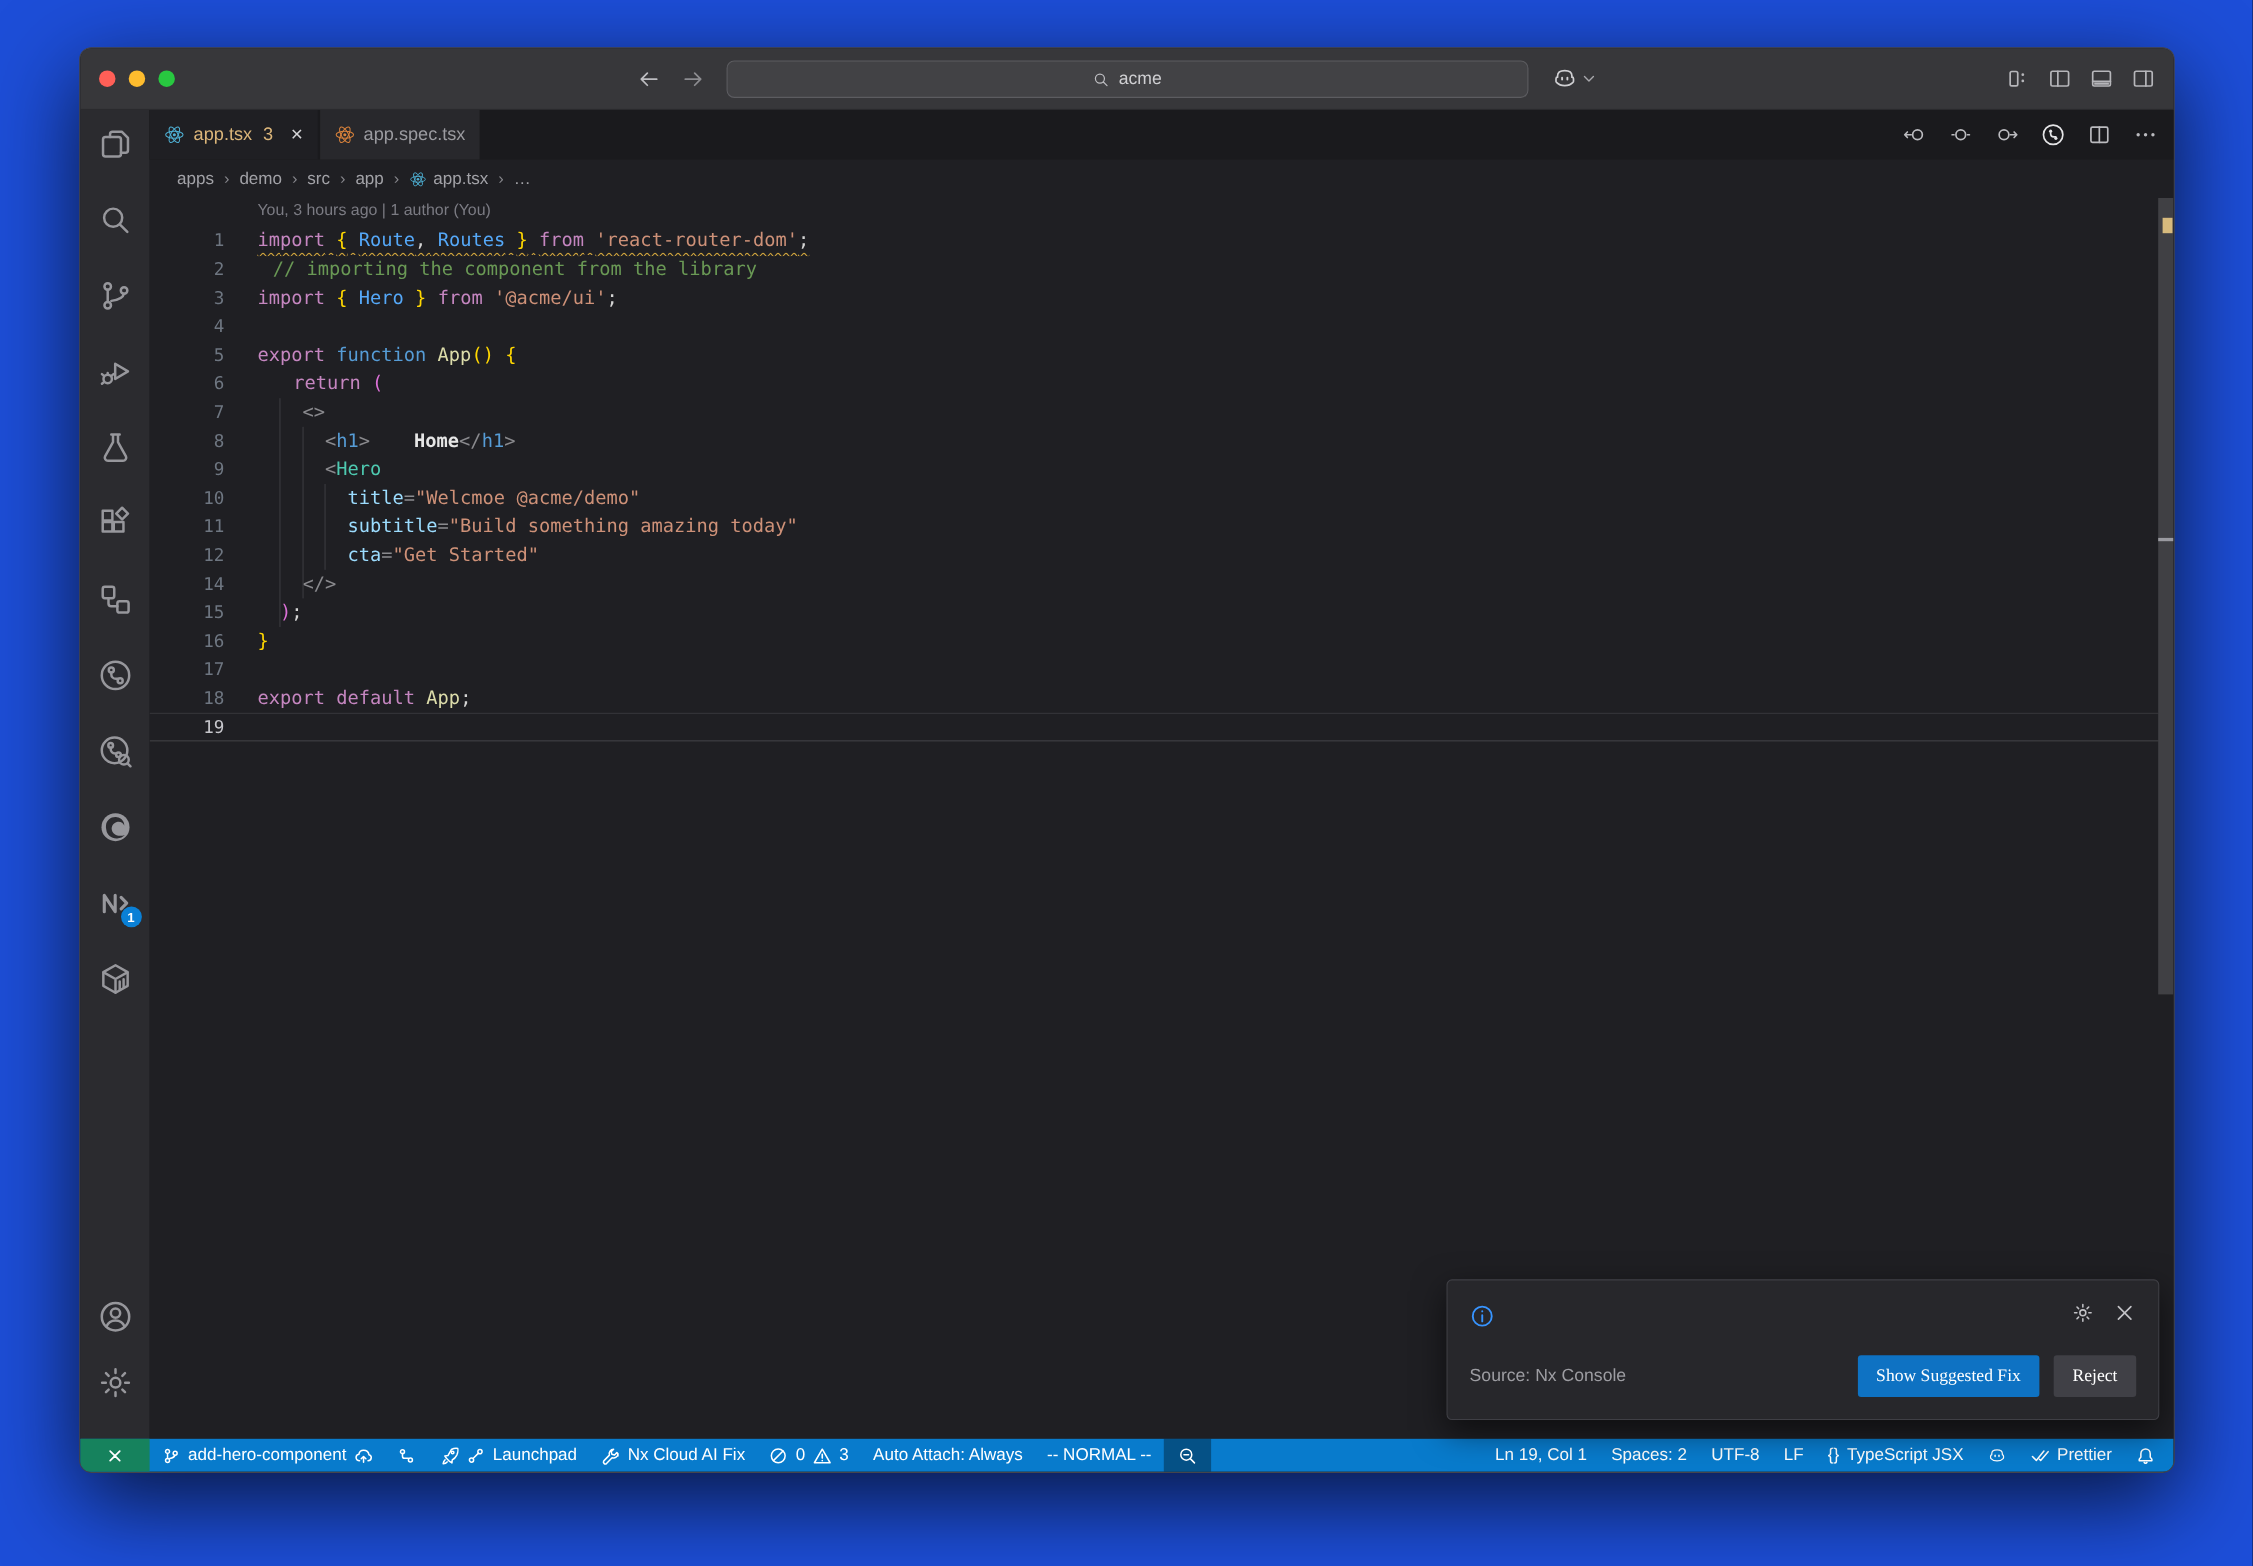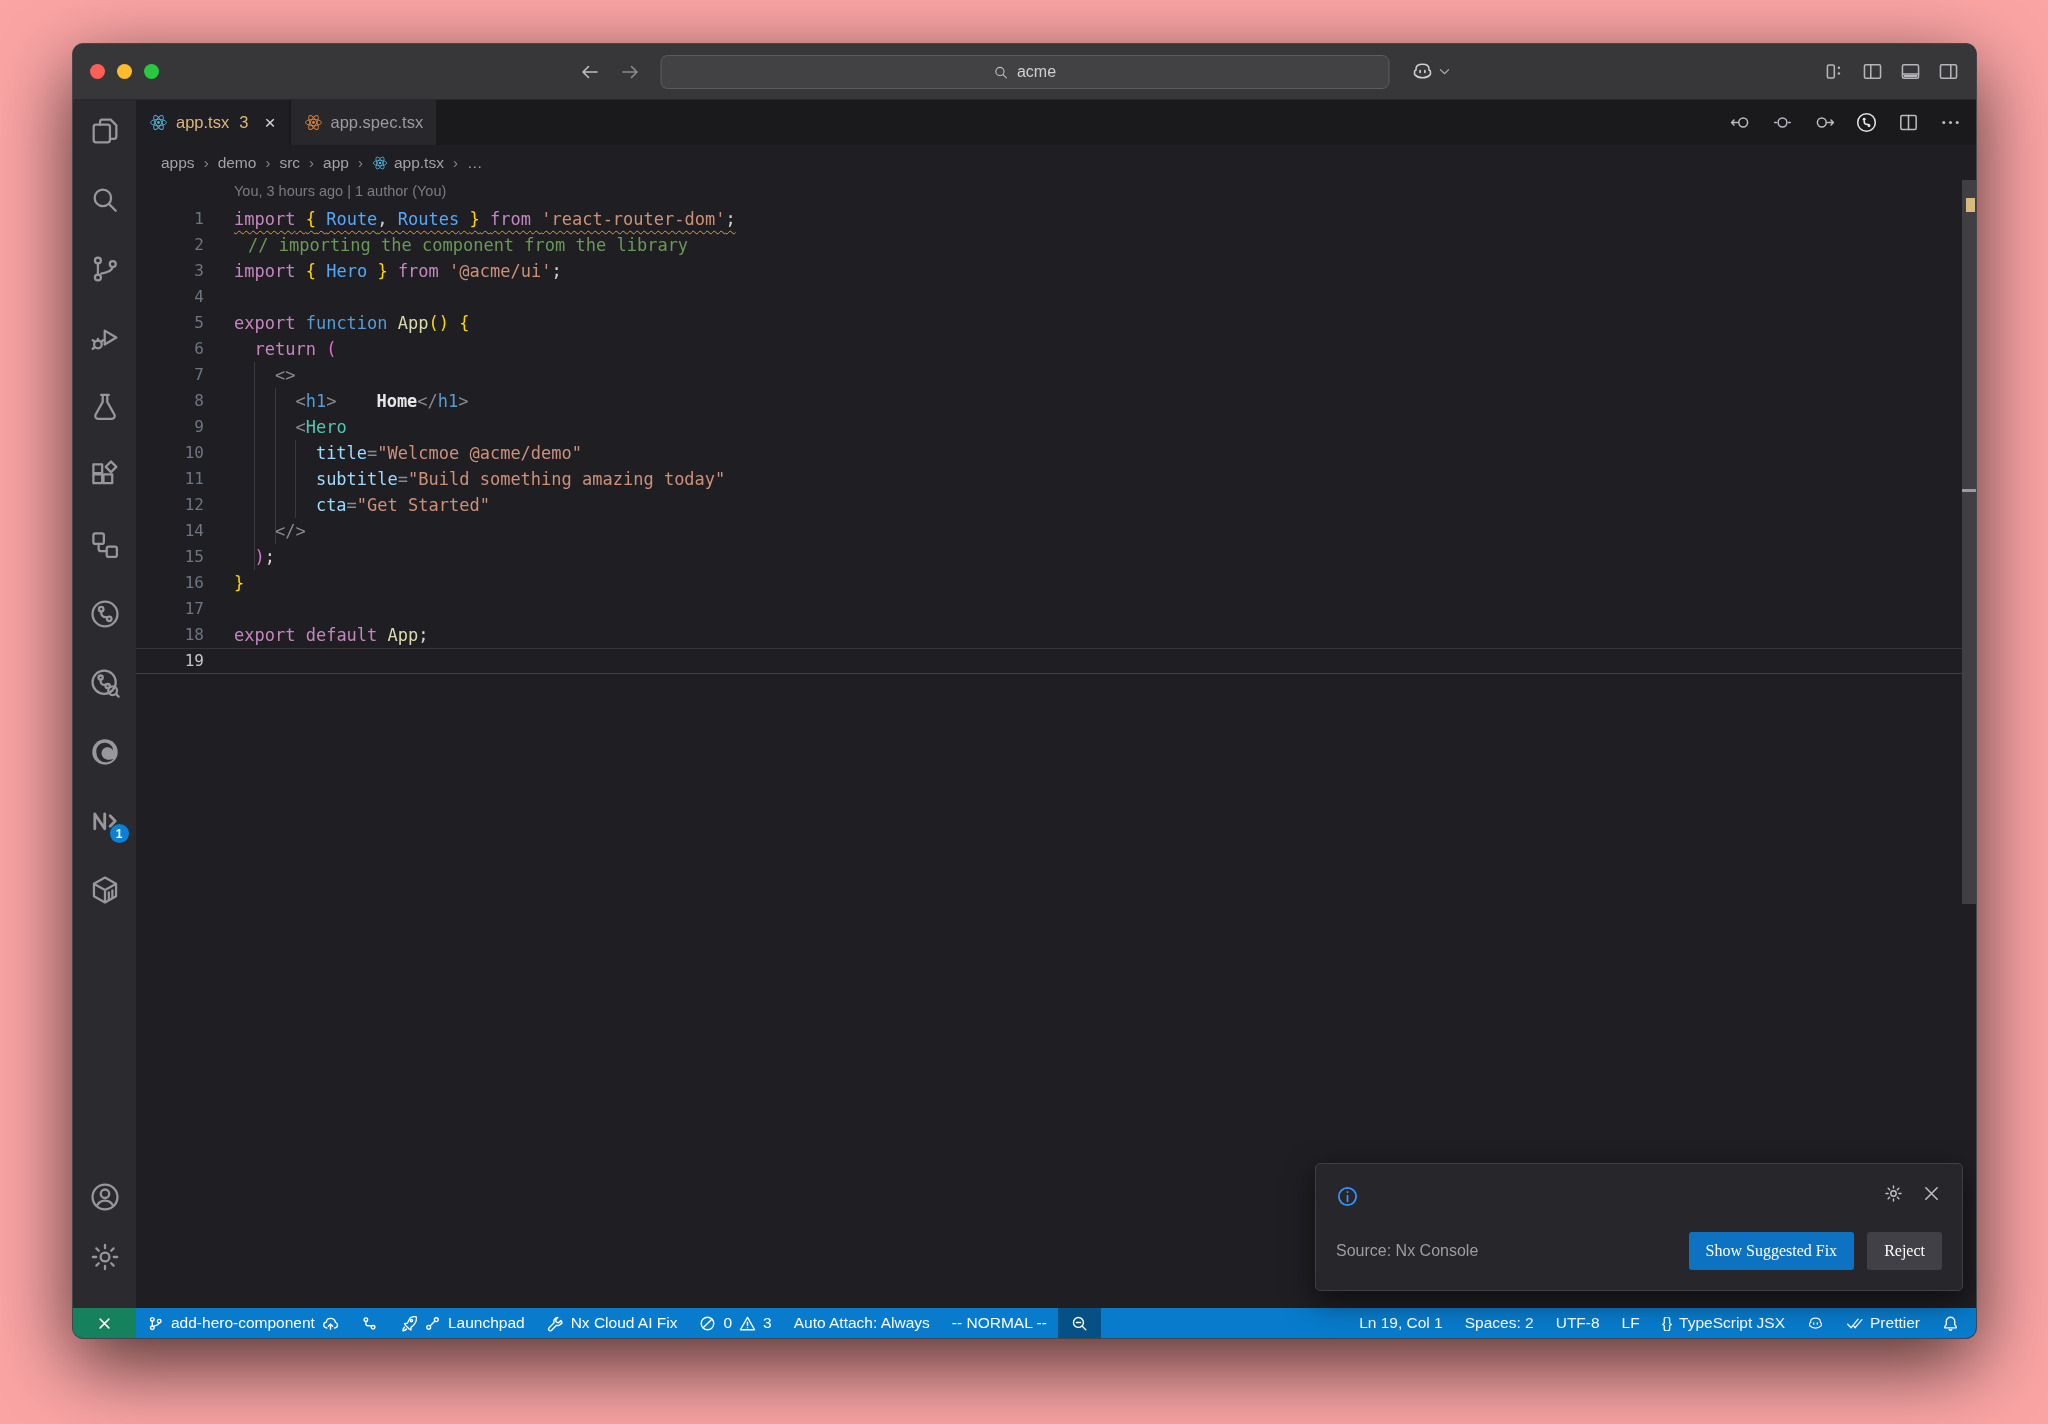--- a/index.html
+++ b/index.html
@@ -1,17 +1,17 @@
 <!DOCTYPE html>
 <html><head>
 <meta charset="utf-8">
 <style>
   html,body{margin:0;padding:0;background:#030303;width:2048px;height:1424px;overflow:hidden;
     font-family:"Liberation Sans",sans-serif;-webkit-font-smoothing:antialiased;}
-  .stage{position:relative;width:2048px;height:1424px;background:#fca5a5;}
+  .stage{position:relative;width:2048px;height:1424px;background:#1d4ed8;}
   .window{position:absolute;left:72px;top:43px;width:1903px;height:1294px;background:#1f1f23;
     border-radius:11px;border:1px solid #45454b;box-shadow:0 25px 80px rgba(0,0,0,.7);overflow:hidden;
     display:flex;flex-direction:column;}
   
   .titlebar{height:55px;min-height:55px;background:#37373a;border-bottom:1px solid #2a2a2d;position:relative;}
   .traffic{position:absolute;left:17px;top:0;height:55px;display:flex;align-items:center;gap:12px;}
   .tl{width:15px;height:15px;border-radius:50%;}
   .tl.red{background:#ff5f57}.tl.yellow{background:#febc2e}.tl.green{background:#28c840}
   .nav{position:absolute;left:505px;top:0;height:55px;display:flex;align-items:center;gap:16px;color:#bdbdc1;}
   .nav .dim{color:#8c8c90;}
@@ -359,21 +359,21 @@
             </span>
           </div>
         <div class="code-area">
           <div class="blame">You, 3 hours ago | 1 author (You)</div>
           <div class="code-lines" id="code-lines">
               <div class="cl-row"><span class="cl-num">1</span><span class="cl-code"><span class="wavy" style="text-decoration-color: rgb(207, 163, 60);"><span style="color: rgb(197, 134, 192);">import</span><span style="color: rgb(212, 212, 212);"> </span><span style="color: rgb(255, 215, 0);">{</span><span style="color: rgb(212, 212, 212);"> </span><span style="color: rgb(85, 168, 248);">Route</span><span style="color: rgb(212, 212, 212);">, </span><span style="color: rgb(85, 168, 248);">Routes</span><span style="color: rgb(212, 212, 212);"> </span><span style="color: rgb(255, 215, 0);">}</span><span style="color: rgb(212, 212, 212);"> </span><span style="color: rgb(197, 134, 192);">from</span><span style="color: rgb(212, 212, 212);"> </span><span style="color: rgb(206, 145, 120);">'react-router-dom'</span><span style="color: rgb(212, 212, 212);">;</span></span></span></div>
               <div class="cl-row"><span class="cl-num">2</span><span class="cl-code"><span style="color: rgb(106, 153, 85); margin-left: 14px;">// importing the component from the library</span></span></div>
               <div class="cl-row"><span class="cl-num">3</span><span class="cl-code"><span style="color: rgb(197, 134, 192);">import</span><span style="color: rgb(212, 212, 212);"> </span><span style="color: rgb(255, 215, 0);">{</span><span style="color: rgb(212, 212, 212);"> </span><span style="color: rgb(85, 168, 248);">Hero</span><span style="color: rgb(212, 212, 212);"> </span><span style="color: rgb(255, 215, 0);">}</span><span style="color: rgb(212, 212, 212);"> </span><span style="color: rgb(197, 134, 192);">from</span><span style="color: rgb(212, 212, 212);"> </span><span style="color: rgb(206, 145, 120);">'@acme/ui'</span><span style="color: rgb(212, 212, 212);">;</span></span></div>
               <div class="cl-row"><span class="cl-num">4</span><span class="cl-code"></span></div>
               <div class="cl-row"><span class="cl-num">5</span><span class="cl-code"><span style="color: rgb(197, 134, 192);">export</span><span style="color: rgb(212, 212, 212);"> </span><span style="color: rgb(86, 156, 214);">function</span><span style="color: rgb(212, 212, 212);"> </span><span style="color: rgb(220, 220, 170);">App</span><span style="color: rgb(255, 215, 0);">()</span><span style="color: rgb(212, 212, 212);"> </span><span style="color: rgb(255, 215, 0);">{</span></span></div>
-              <div class="cl-row"><span class="cl-num">6</span><span class="cl-code"><span style="color: rgb(212, 212, 212);">  </span><span style="color: rgb(197, 134, 192);">return</span><span style="color: rgb(212, 212, 212);"> </span><span style="color: rgb(218, 112, 214);">(</span></span></div>
+              <div class="cl-row"><span class="cl-num">6</span><span class="cl-code"><span style="color: rgb(212, 212, 212);">  </span><span style="color: rgb(197, 134, 192); margin-left: 12px;">return</span><span style="color: rgb(212, 212, 212);"> </span><span style="color: rgb(218, 112, 214);">(</span></span></div>
               <div class="cl-row"><span class="cl-num">7</span><span class="cl-code"><span style="color: rgb(212, 212, 212);">    </span><span style="color: rgb(138, 138, 142);">&lt;&gt;</span></span></div>
               <div class="cl-row"><span class="cl-num">8</span><span class="cl-code"><span style="color: rgb(212, 212, 212);">      </span><span style="color: rgb(138, 138, 142);">&lt;</span><span style="color: rgb(86, 156, 214);">h1</span><span style="color: rgb(138, 138, 142);">&gt;</span><span class="fgb" style="color: rgb(230, 230, 230);">Home</span><span style="color: rgb(138, 138, 142);">&lt;/</span><span style="color: rgb(86, 156, 214);">h1</span><span style="color: rgb(138, 138, 142);">&gt;</span></span></div>
               <div class="cl-row"><span class="cl-num">9</span><span class="cl-code"><span style="color: rgb(212, 212, 212);">      </span><span style="color: rgb(138, 138, 142);">&lt;</span><span style="color: rgb(78, 201, 176);">Hero</span></span></div>
               <div class="cl-row"><span class="cl-num">10</span><span class="cl-code"><span style="color: rgb(212, 212, 212);">        </span><span style="color: rgb(156, 220, 254);">title</span><span style="color: rgb(138, 138, 142);">=</span><span style="color: rgb(206, 145, 120);">"Welcmoe @acme/demo"</span></span></div>
               <div class="cl-row"><span class="cl-num">11</span><span class="cl-code"><span style="color: rgb(212, 212, 212);">        </span><span style="color: rgb(156, 220, 254); text-align: center;">subtitle</span><span style="color: rgb(138, 138, 142);">=</span><span style="color: rgb(206, 145, 120);">"Build something amazing today"</span></span></div>
               <div class="cl-row"><span class="cl-num">12</span><span class="cl-code"><span style="color: rgb(212, 212, 212);">        </span><span style="color: rgb(156, 220, 254);">cta</span><span style="color: rgb(138, 138, 142);">=</span><span style="color: rgb(206, 145, 120);">"Get Started"</span></span></div>
               <div class="cl-row"><span class="cl-num">14</span><span class="cl-code"><span style="color: rgb(212, 212, 212);">    </span><span style="color: rgb(138, 138, 142);">&lt;/&gt;</span></span></div>
               <div class="cl-row"><span class="cl-num">15</span><span class="cl-code"><span style="color: rgb(212, 212, 212);">  </span><span style="color: rgb(218, 112, 214);">)</span><span style="color: rgb(212, 212, 212);">;</span></span></div>
               <div class="cl-row"><span class="cl-num">16</span><span class="cl-code"><span style="color: rgb(255, 215, 0);">}</span></span></div>
               <div class="cl-row"><span class="cl-num">17</span><span class="cl-code"></span></div>

